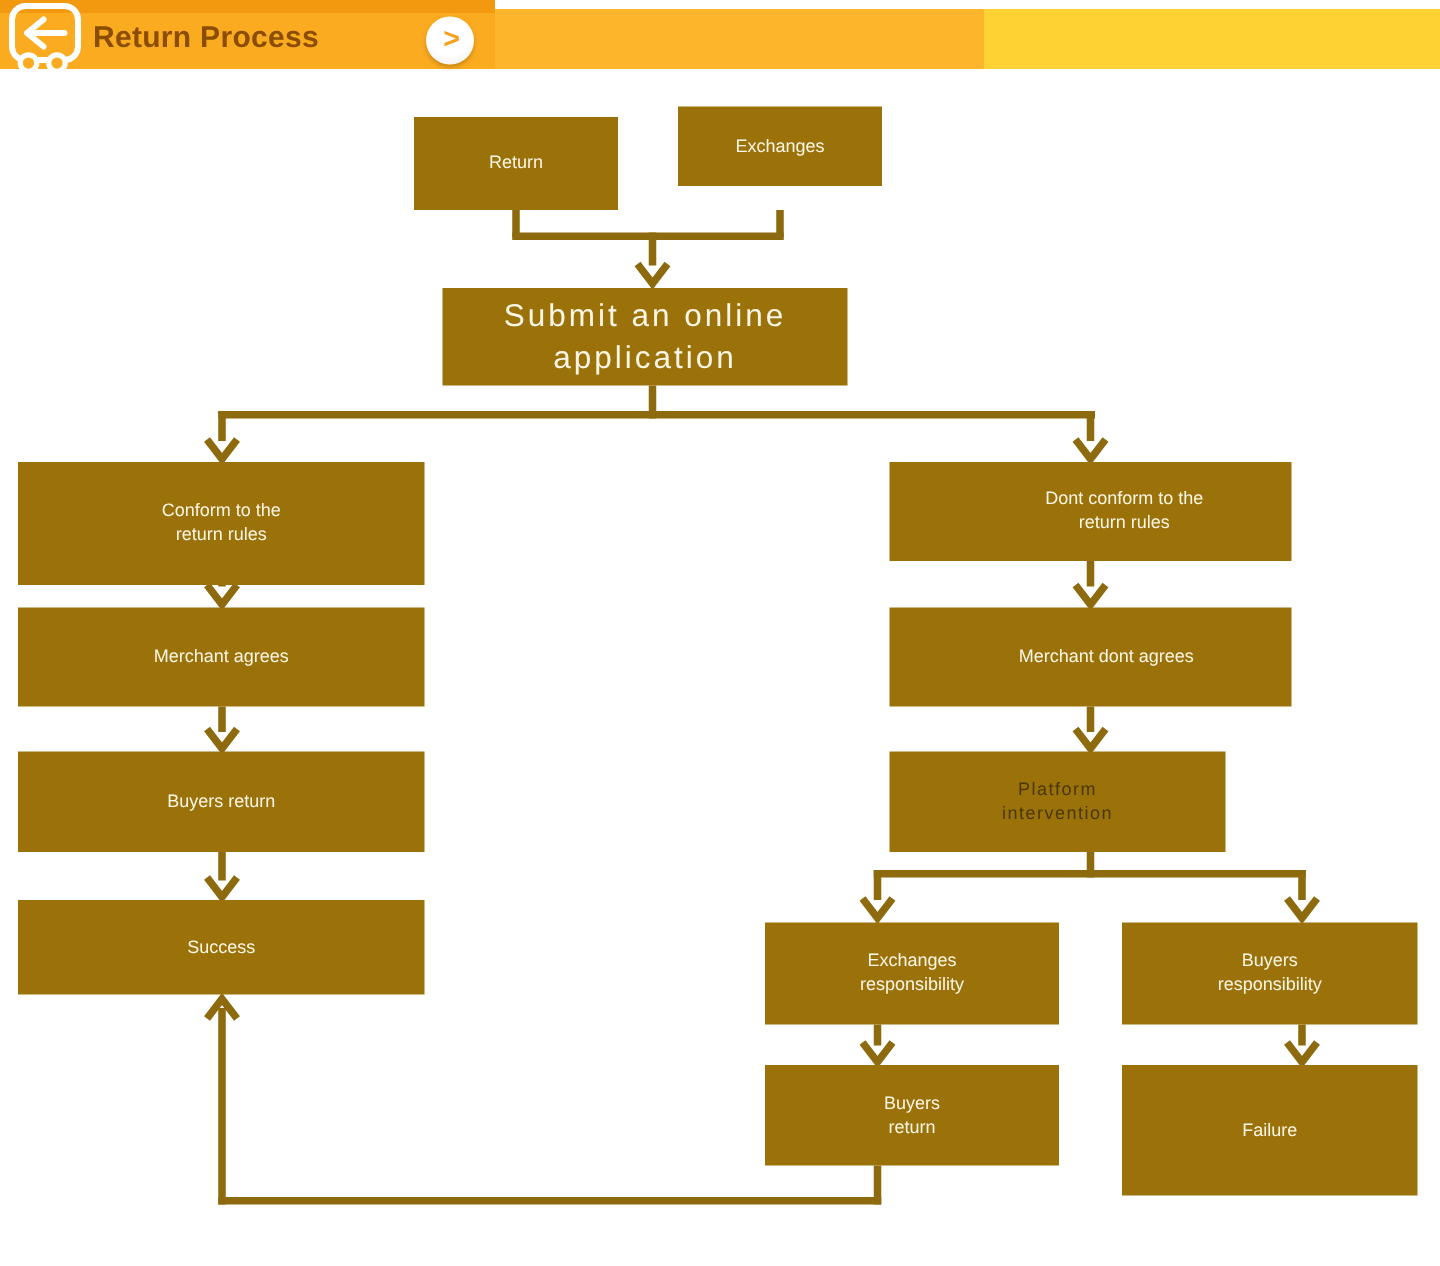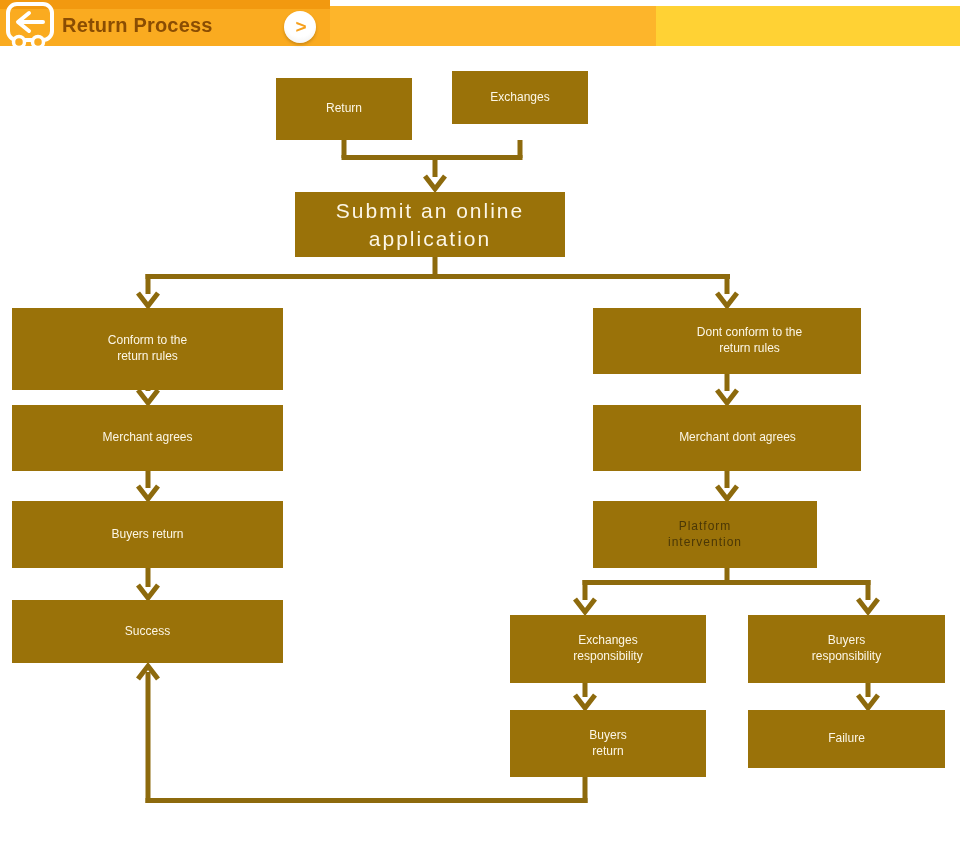--- a/index.html
+++ b/index.html
@@ -143,17 +143,17 @@
 responsibility</span>
   </div>
   <div class="node" style="left:748px;top:615px;width:197px;height:68px;">
     <span>Buyers
 responsibility</span>
   </div>
   <div class="node" style="left:510px;top:710px;width:196px;height:67px;">
     <span>Buyers
 return</span>
   </div>
-  <div class="node" style="left:748px;top:710px;width:197px;height:58px;">
+  <div class="node" style="left:748px;top:710px;width:197px;height:87px;">
     <span>Failure</span>
   </div>
 
 </div>
 
 </body></html>

